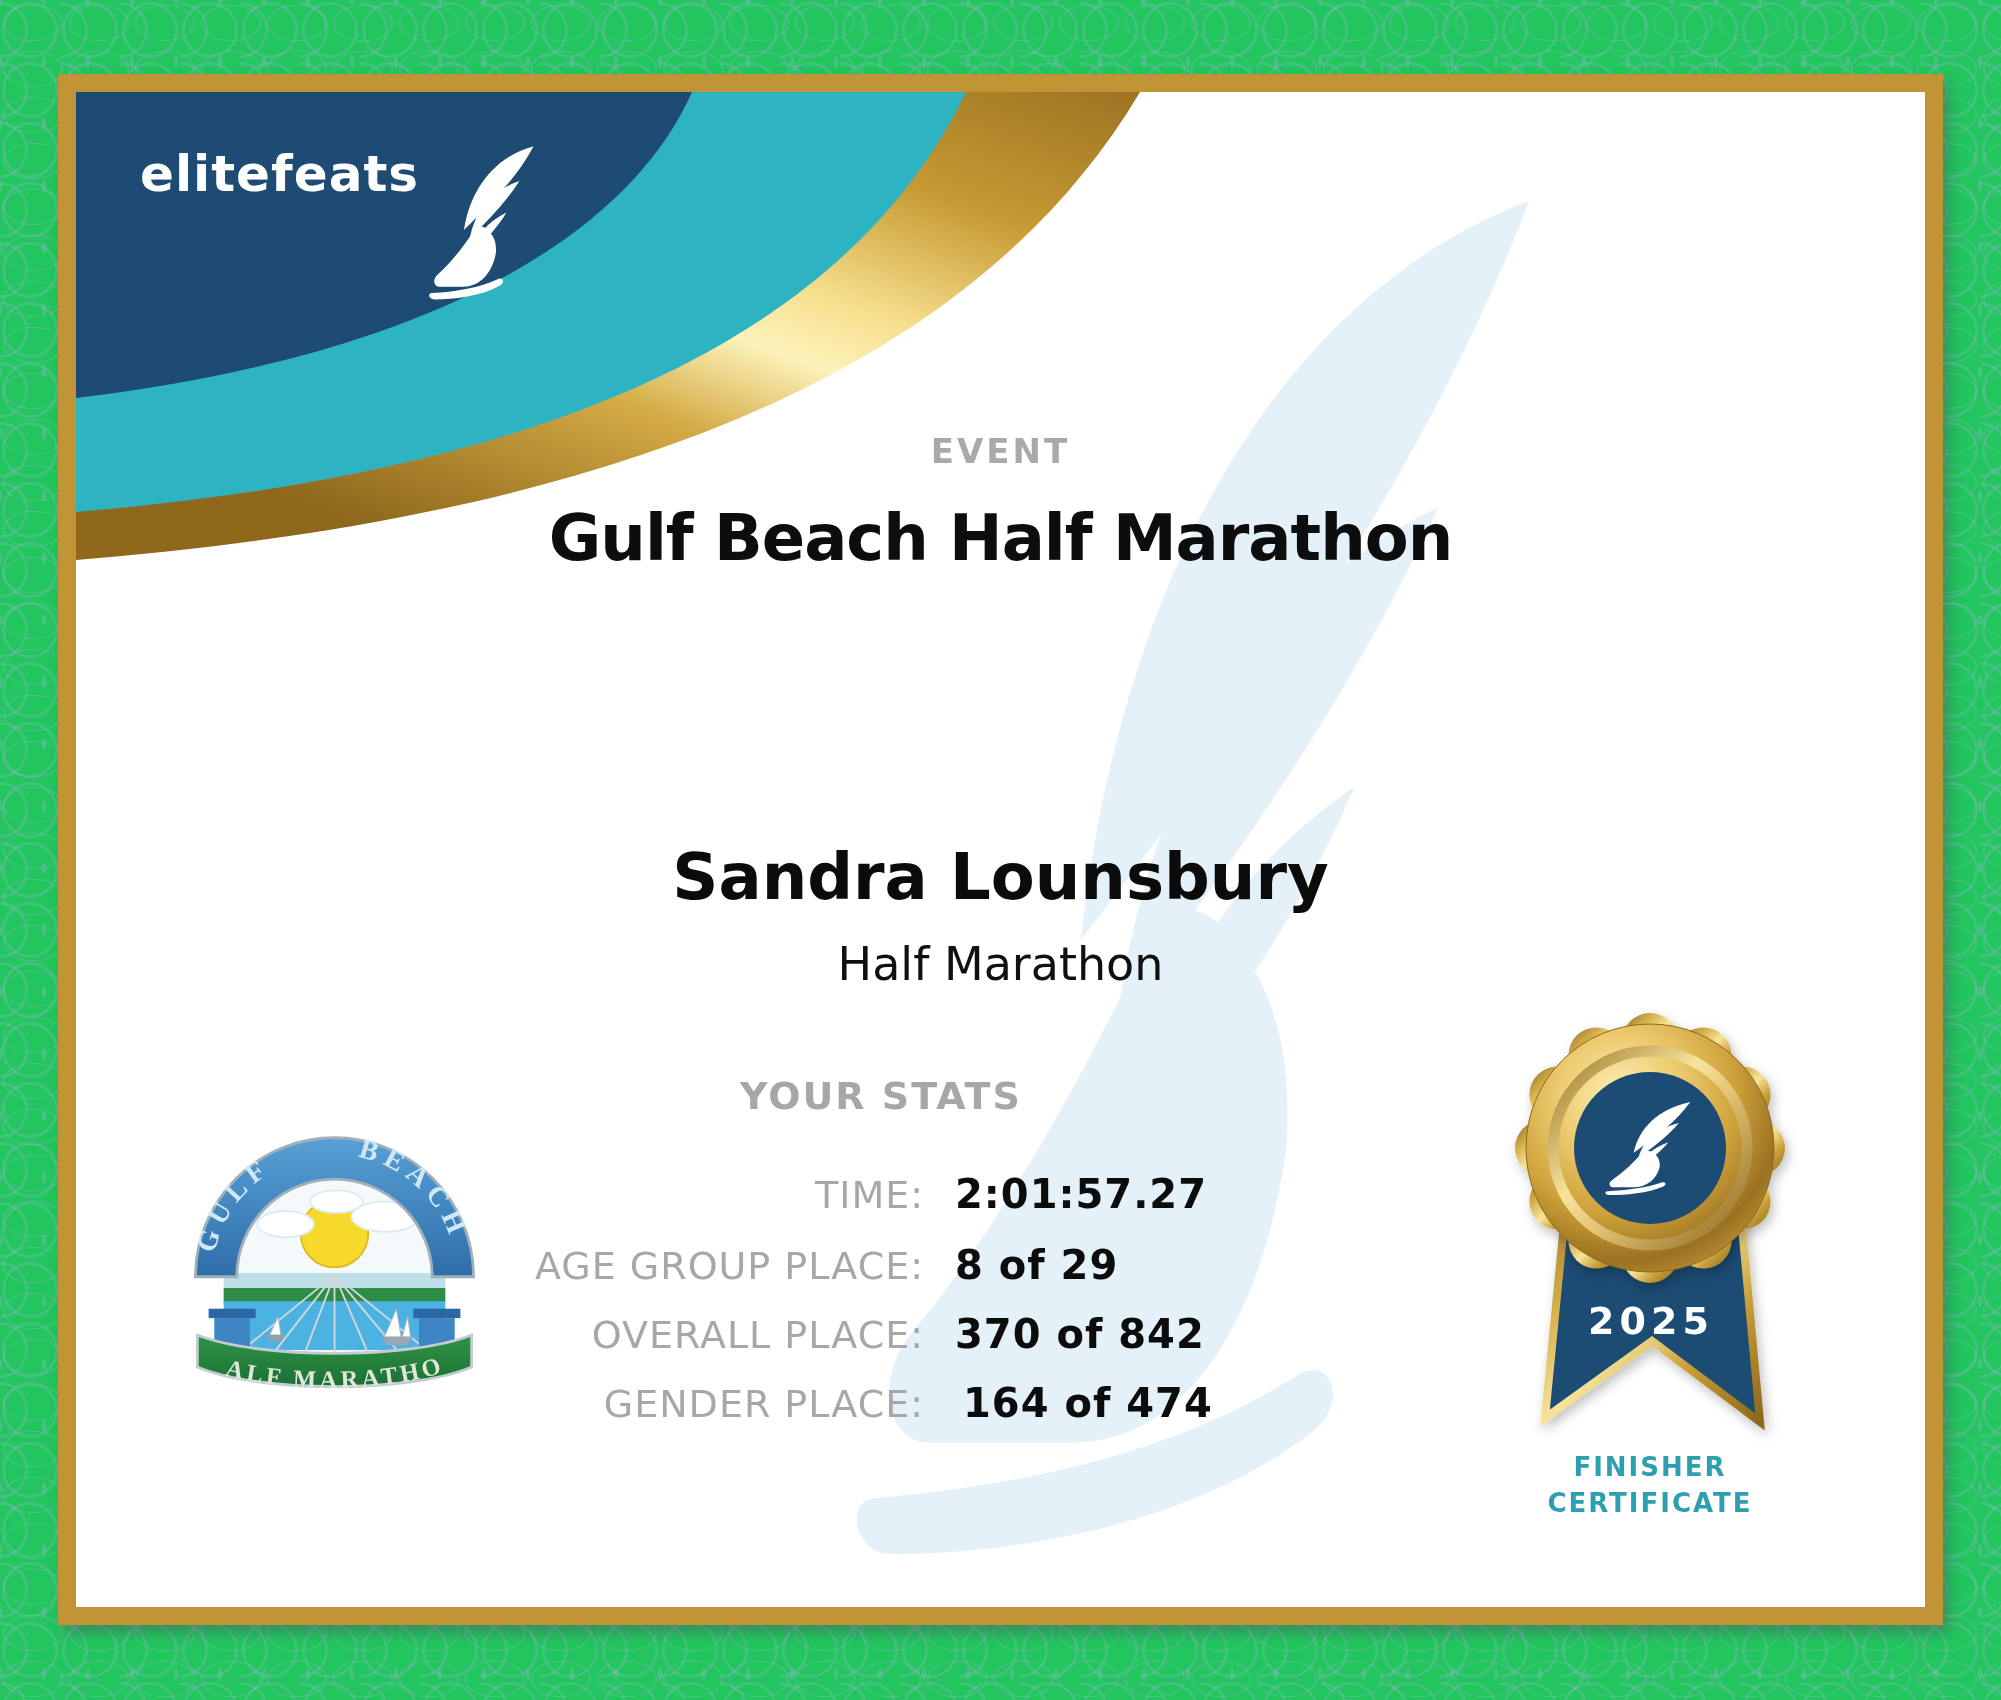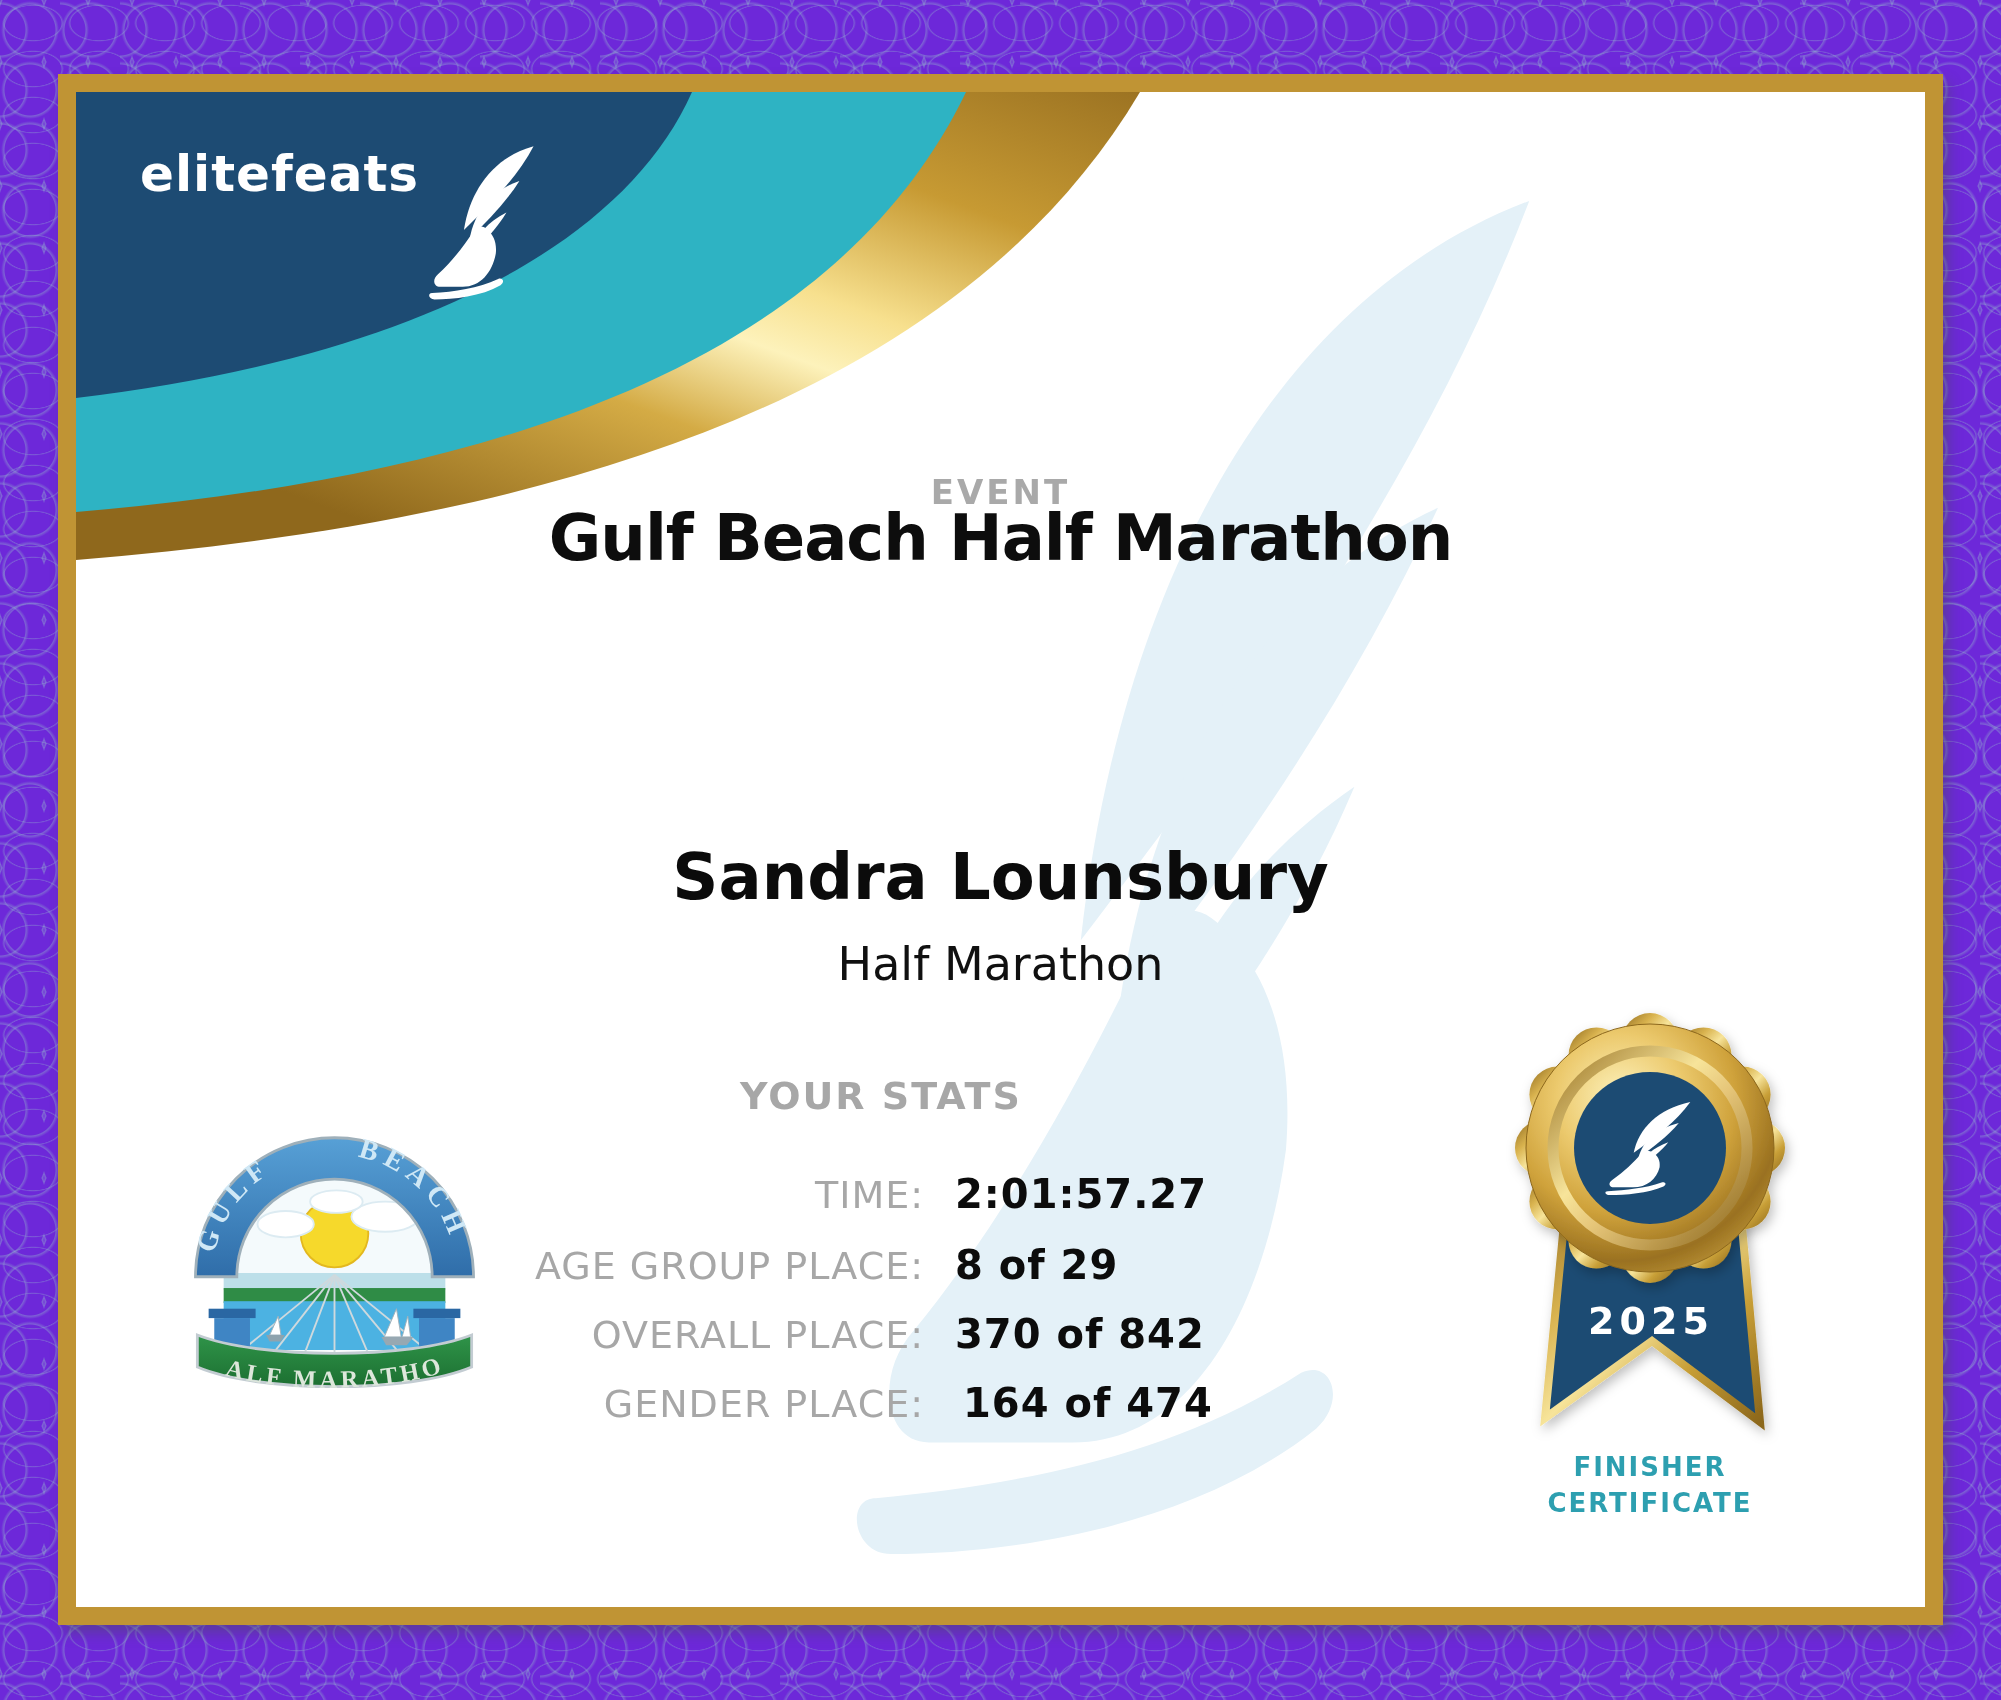--- a/index.html
+++ b/index.html
@@ -1,39 +1,39 @@
 <!DOCTYPE html>
 <html><head>
 <meta charset="utf-8">
 <style>
   html,body{margin:0;padding:0;background:#ffffff;}
   .stage{
     position:relative;width:2001px;height:1700px;overflow:hidden;
-    background-color:#6d28d9;
+    background-color:#22c55e;
     font-family:"DejaVu Sans","Liberation Sans",sans-serif;
   }
   
   .lace{
     position:absolute;inset:0;
     background-image:
       radial-gradient(circle 30px at 30px 30px, rgba(0,0,0,0) 25px, rgba(148,183,205,.40) 26px, rgba(0,0,0,0) 29px),
       radial-gradient(circle 30px at 0px 30px, rgba(0,0,0,0) 25px, rgba(148,183,205,.40) 26px, rgba(0,0,0,0) 29px),
       radial-gradient(ellipse 16px 30px at 22px 31px, rgba(0,0,0,0) 25px, rgba(148,183,205,.45) 26px, rgba(0,0,0,0) 28px),
       radial-gradient(ellipse 33px 20px at 33px 23px, rgba(0,0,0,0) 28px, rgba(148,183,205,.35) 29px, rgba(0,0,0,0) 31px);
     background-size:60px 60px,60px 60px,44px 62px,66px 46px;
   }
   .frame{
     position:absolute;left:58px;top:74px;width:1885px;height:1551px;
     box-sizing:border-box;border:18px solid #c09434;background:#ffffff;
     box-shadow:6px 8px 12px rgba(70,80,90,.45);
     overflow:hidden;
   }
   .abs{position:absolute;}
   .centered{left:0;width:100%;text-align:center;}
-  .event-label{top:339px;font-size:34px;font-weight:600;letter-spacing:3px;color:#a9a9a9;margin-top:41px;}
+  .event-label{top:339px;font-size:34px;font-weight:600;letter-spacing:3px;color:#a9a9a9;}
   .event-title{top:409px;font-size:64px;font-weight:700;letter-spacing:-1px;color:#0d0d0d;}
   .awarded{top:672px;font-size:38px;font-weight:500;letter-spacing:1px;color:#b3b3b3;}
   .recipient{top:748px;font-size:64px;font-weight:700;color:#0b0b0b;}
   .division{top:845px;font-size:46px;font-weight:400;color:#101010;}
   .your-stats{left:664px;top:982px;font-size:38px;font-weight:600;letter-spacing:2px;color:#a7a7a7;}
   .stat-row{position:absolute;left:0;width:1849px;display:flex;align-items:baseline;line-height:1;}
   .stat-row .lbl{flex:0 0 848px;text-align:right;font-size:38px;font-weight:500;letter-spacing:1px;color:#a7a7a7;}
   .stat-row .val{margin-left:31px;font-size:40px;font-weight:700;color:#0c0c0c;letter-spacing:1px;}
   .row-0{top:1082px;} .row-1{top:1153px;} .row-2{top:1222px;} .row-3{top:1291px;gap:8px;}
   .brand{left:64px;top:57px;display:flex;align-items:flex-start;color:#ffffff;}

